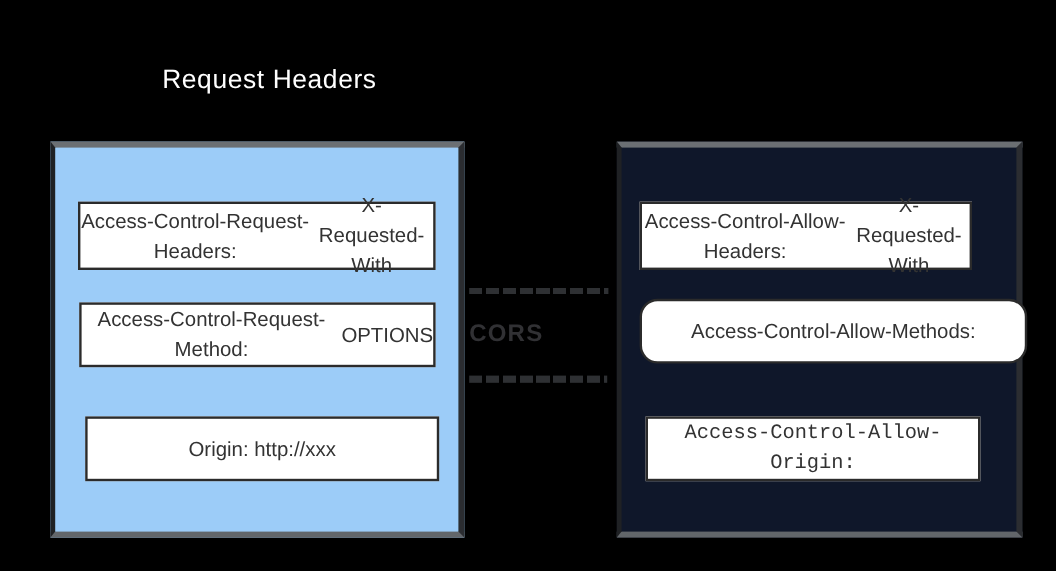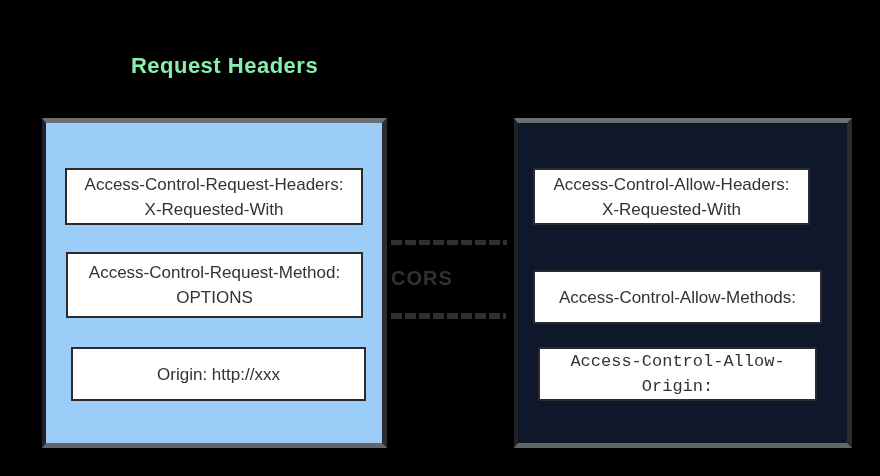--- a/index.html
+++ b/index.html
@@ -13,23 +13,23 @@
     height: 476px;
     background: #000000;
     overflow: hidden;
   }
   .panel-title {
     position: absolute;
     top: 53px;
     height: 26px;
     text-align: center;
     font-size: 22px;
-    font-weight: 700;
+    font-weight: 400;
     letter-spacing: 0.5px;
-    color: #86efac;
+    color: #ffffff;
   }
   .title-left  { left: 52px;  width: 345px; }
   .title-right { left: 514px; width: 338px; }
 
   .panel {
     position: absolute;
     top: 118px;
     height: 330px;
     border-top: 5px solid #6b6f73;
     border-bottom: 5px solid #62666a;
@@ -44,38 +44,38 @@
   .panel-response {
     left: 514px;
     width: 338px;
     background: #0f172a;
   }
   .header-box {
     position: absolute;
     background: #ffffff;
     border: 2px solid #2b2b2b;
     display: flex;
-    flex-direction: column;
+    flex-direction: row;
     justify-content: center;
     align-items: center;
     text-align: center;
     color: #333333;
     font-size: 17px;
     line-height: 25px;
   }
   .header-box .hline:empty { display: none; }
 
   
   .req-1 { left: 19px; top: 45px;  width: 298px; height: 57px; }
-  .req-2 { left: 20px; top: 129px; width: 297px; height: 66px; }
+  .req-2 { left: 20px; top: 129px; width: 297px; height: 54px; }
   .req-3 { left: 25px; top: 224px; width: 295px; height: 54px; }
 
   
   .res-1 { left: 15px; top: 45px;  width: 277px; height: 57px; }
-  .res-2 { left: 15px; top: 147px; width: 289px; height: 54px; }
+  .res-2 { left: 15px; top: 126px; width: 323px; height: 54px; border-radius: 15px; }
   .res-3 { left: 20px; top: 224px; width: 279px; height: 54px; font-family: Liberation Mono, monospace; }
 
   .dash-line {
     position: absolute;
     height: 5px;
     background: repeating-linear-gradient(90deg,
       #2e3033 0px, #2e3033 11px,
       transparent 11px, transparent 14px);
   }
   .dash-top    { left: 391px; top: 240px; width: 116px; }

